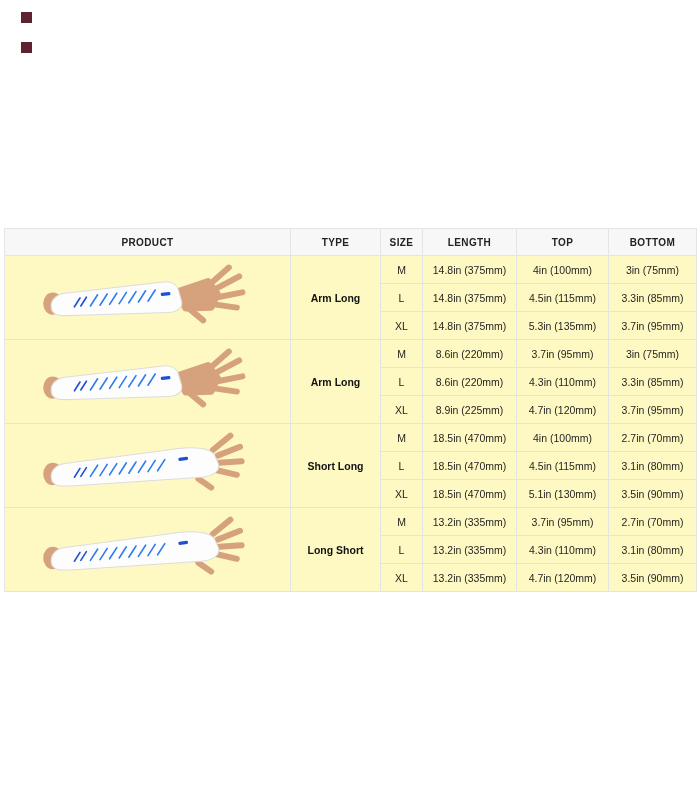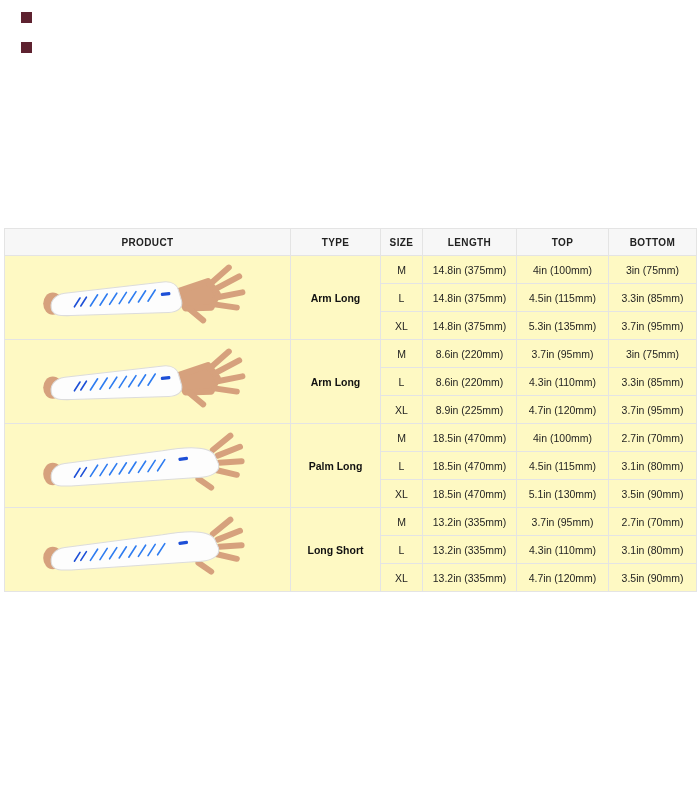--- a/index.html
+++ b/index.html
@@ -170,21 +170,21 @@
         <td>4.7in (120mm)</td>
         <td>3.7in (95mm)</td>
       </tr>
 
       <tr>
         <td class="product-cell" rowspan="3">
           <svg class="arm-img" viewBox="0 0 260 90">
               <use href="#arm-palm"></use>
             </svg>
         </td>
-        <td class="type-cell" rowspan="3">Palm Long</td>
+        <td class="type-cell" rowspan="3">Short Long</td>
         <td>M</td>
         <td>18.5in (470mm)</td>
         <td>4in (100mm)</td>
         <td>2.7in (70mm)</td>
       </tr>
       <tr>
         <td>L</td>
         <td>18.5in (470mm)</td>
         <td>4.5in (115mm)</td>
         <td>3.1in (80mm)</td>

